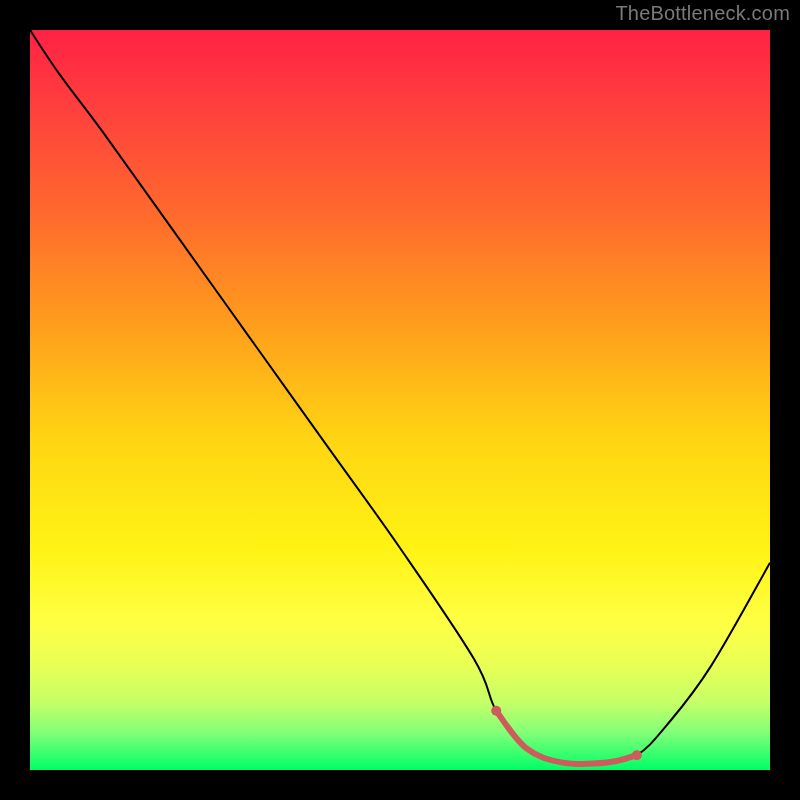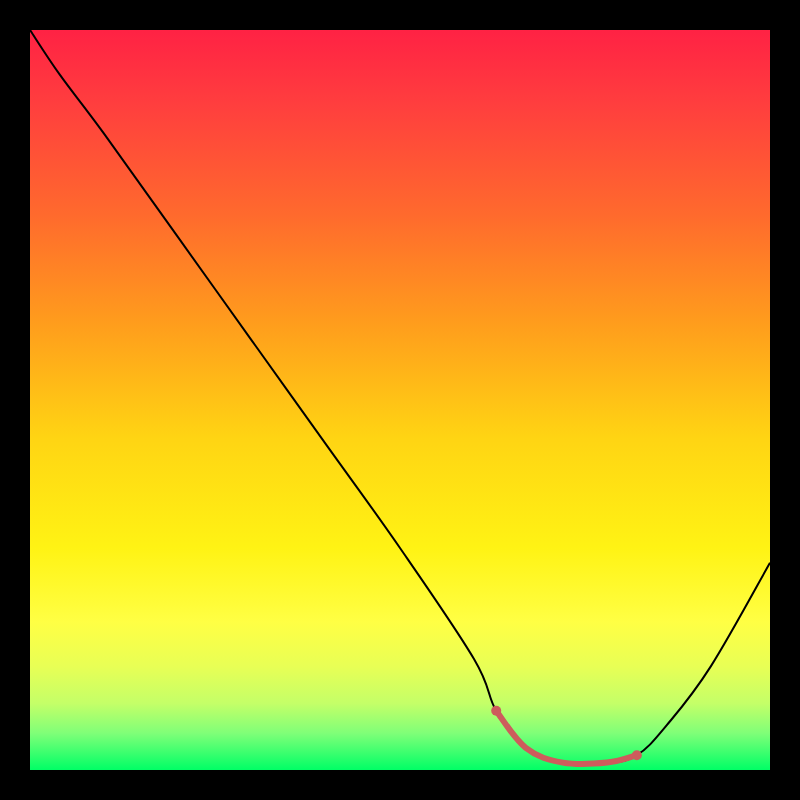--- a/index.html
+++ b/index.html
@@ -48,20 +48,21 @@
   }
   .highlight-dot {
     fill: #cd5c5c;
   }
 </style>
 </head>
 <body>
 
 <div class="frame">
 
+  <div class="watermark">TheBottleneck.com</div>
 
   <svg class="plot" viewBox="0 0 740 740" preserveAspectRatio="none">
     <defs>
       <linearGradient id="bg-grad" x1="0" y1="0" x2="0" y2="1">
         <stop offset="0%" stop-color="#ff2244"></stop>
         <stop offset="10%" stop-color="#ff3e3e"></stop>
         <stop offset="25%" stop-color="#ff6a2d"></stop>
         <stop offset="40%" stop-color="#ff9e1c"></stop>
         <stop offset="55%" stop-color="#ffd413"></stop>
         <stop offset="70%" stop-color="#fff314"></stop>

